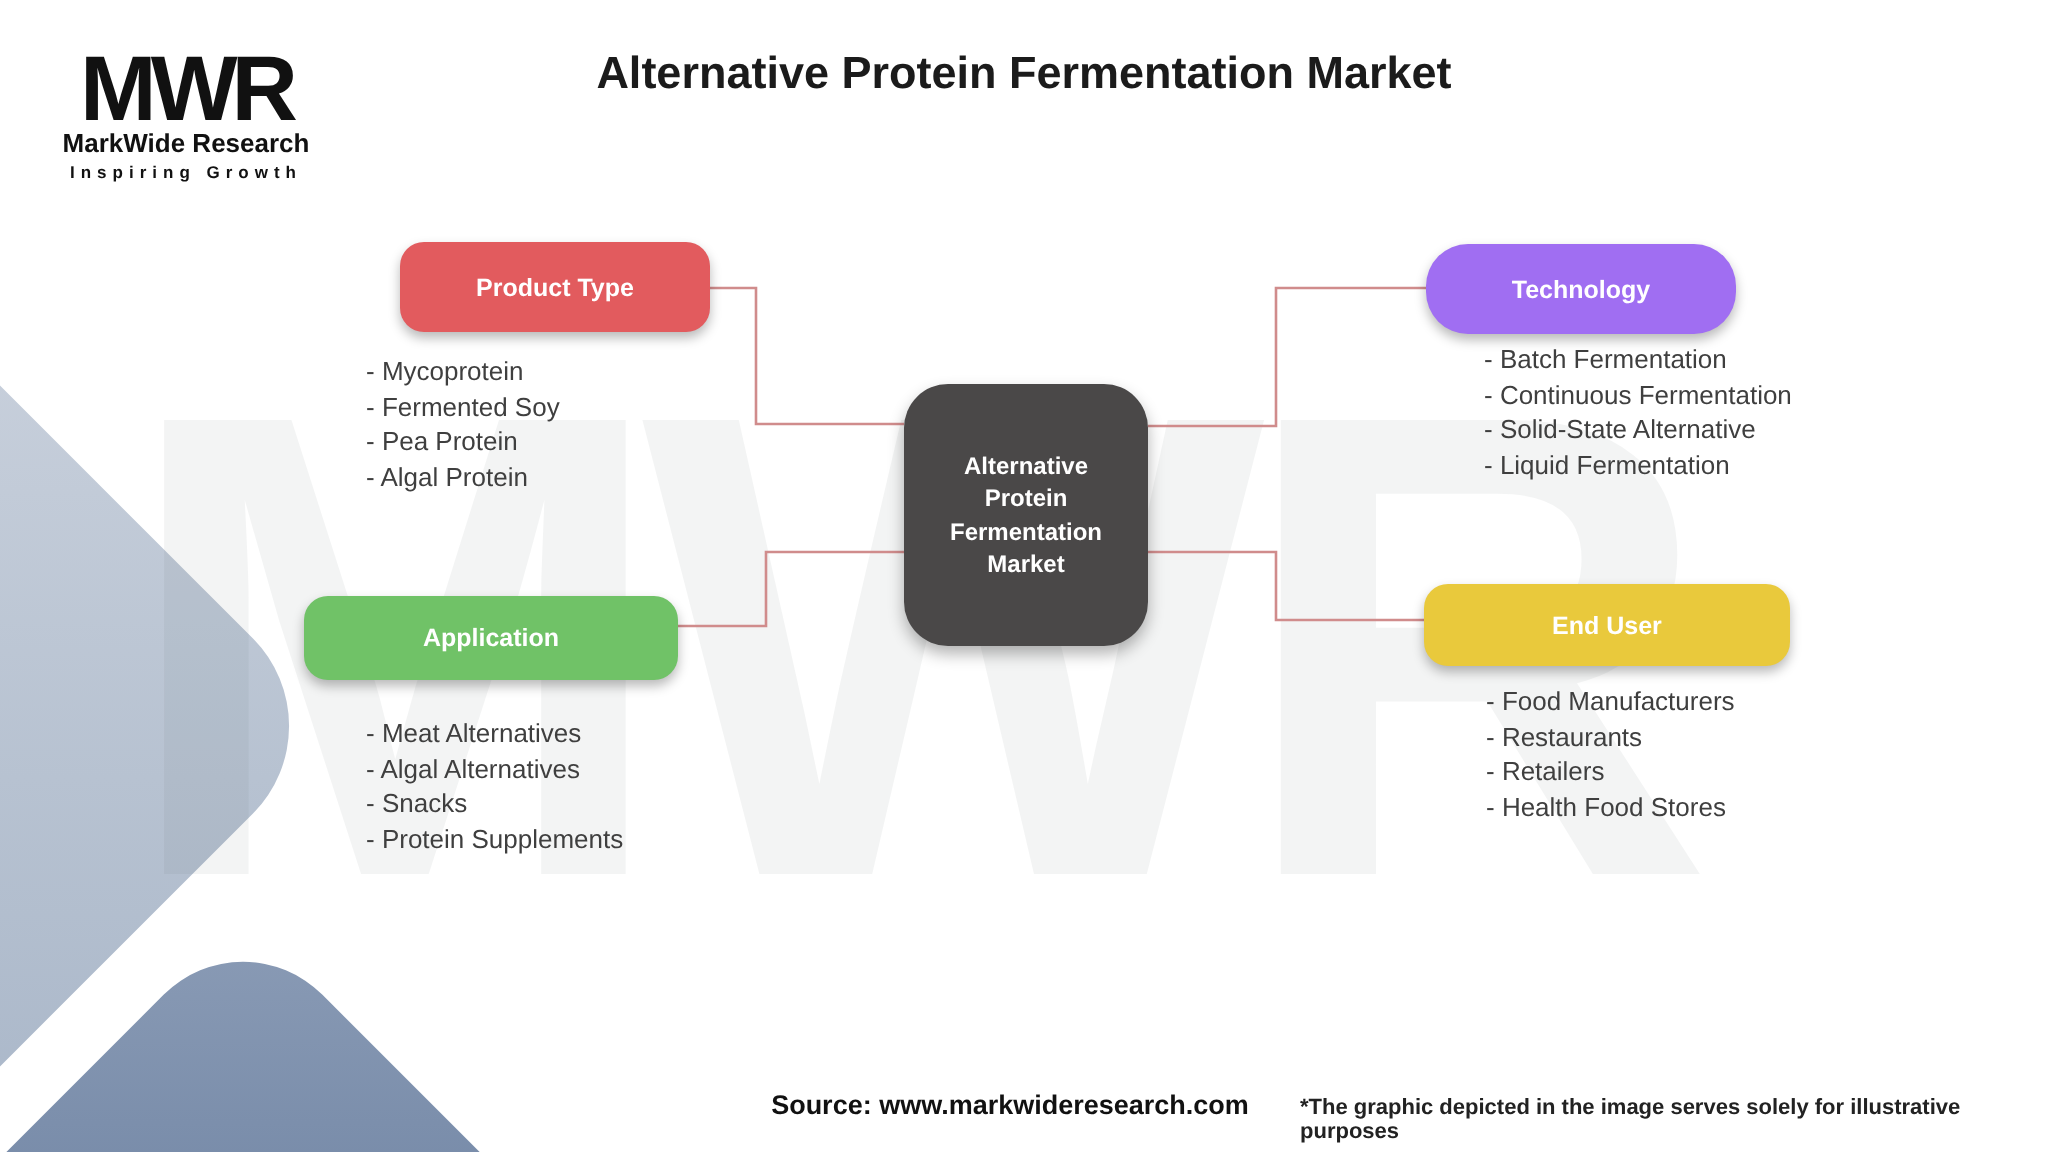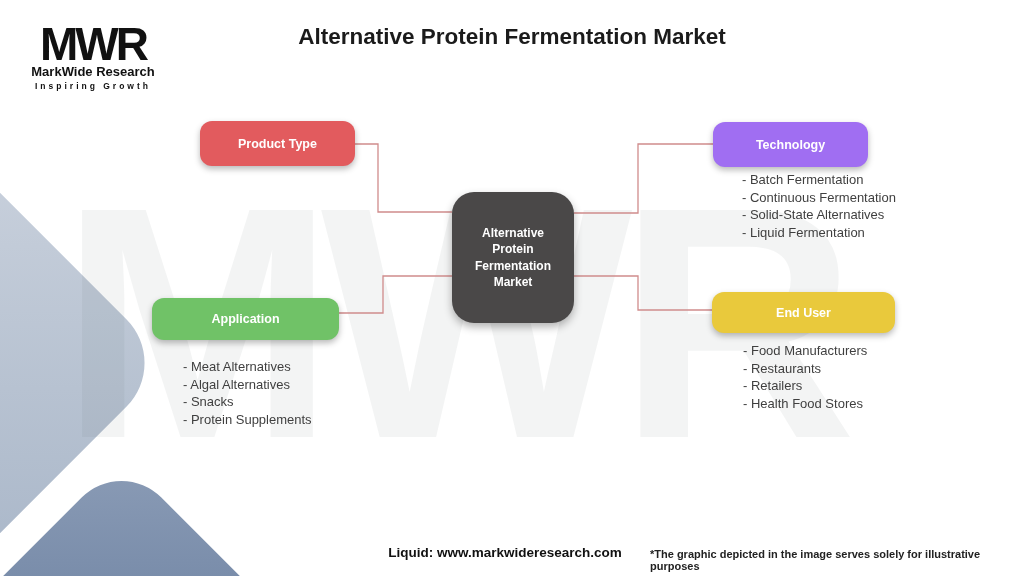--- a/index.html
+++ b/index.html
@@ -32,21 +32,21 @@
     position:absolute;left:0;right:0;top:24px;text-align:center;
     font-size:22.5px;font-weight:bold;color:#1b1b1b;margin:0;
   }
   
   .pill{
     position:absolute;border-radius:12px;color:#ffffff;font-weight:bold;
     font-size:12.5px;display:flex;align-items:center;justify-content:center;
     box-shadow:0 3px 6px rgba(0,0,0,0.28);
   }
   .pill-product{left:152px;top:121px;width:155px;height:45px;margin-left:48px;}
-  .pill-technology{left:713px;top:122px;width:155px;height:45px;}
+  .pill-technology{left:713px;top:122px;width:155px;height:45px;border-radius:21px;}
   .pill-application{left:152px;top:298px;width:187px;height:42px;}
   .pill-enduser{left:712px;top:292px;width:183px;height:41px;}
   
   .center-node{
     position:absolute;left:452px;top:192px;width:122px;height:131px;
     border-radius:22px;display:flex;align-items:center;justify-content:center;
     color:#ffffff;font-weight:bold;font-size:12px;text-align:center;
     line-height:1.35;padding:0 8px;box-sizing:border-box;
     box-shadow:0 4px 8px rgba(0,0,0,0.3);
   }
@@ -93,35 +93,41 @@
 
   <h1 class="title">Alternative Protein Fermentation Market</h1>
 
   <div class="pill pill-product" style="background: rgb(226, 91, 94);">Product Type</div>
   <div class="pill pill-technology" style="background: rgb(160, 110, 242);">Technology</div>
   <div class="pill pill-application" style="background: rgb(112, 194, 103);">Application</div>
   <div class="pill pill-enduser" style="background: rgb(233, 201, 60);">End User</div>
 
   <div class="center-node" style="background: rgb(74, 72, 72);">Alternative Protein Fermentation Market</div>
 
+  <ul class="items items-product">
+    <li>- Mycoprotein</li>
+    <li>- Fermented Soy</li>
+    <li>- Pea Protein</li>
+    <li>- Algal Protein</li>
+  </ul>
   <ul class="items items-technology">
     <li>- Batch Fermentation</li>
     <li>- Continuous Fermentation</li>
-    <li>- Solid-State Alternatives</li>
+    <li>- Solid-State Alternative</li>
     <li>- Liquid Fermentation</li>
   </ul>
   <ul class="items items-application">
     <li>- Meat Alternatives</li>
     <li>- Algal Alternatives</li>
     <li>- Snacks</li>
     <li>- Protein Supplements</li>
   </ul>
   <ul class="items items-enduser">
     <li>- Food Manufacturers</li>
     <li>- Restaurants</li>
     <li>- Retailers</li>
     <li>- Health Food Stores</li>
   </ul>
 
-  <div class="source">Liquid: www.markwideresearch.com</div>
+  <div class="source">Source: www.markwideresearch.com</div>
   <div class="disclaimer">*The graphic depicted in the image serves solely for illustrative purposes</div>
 
 </div>
 
 </body></html>

